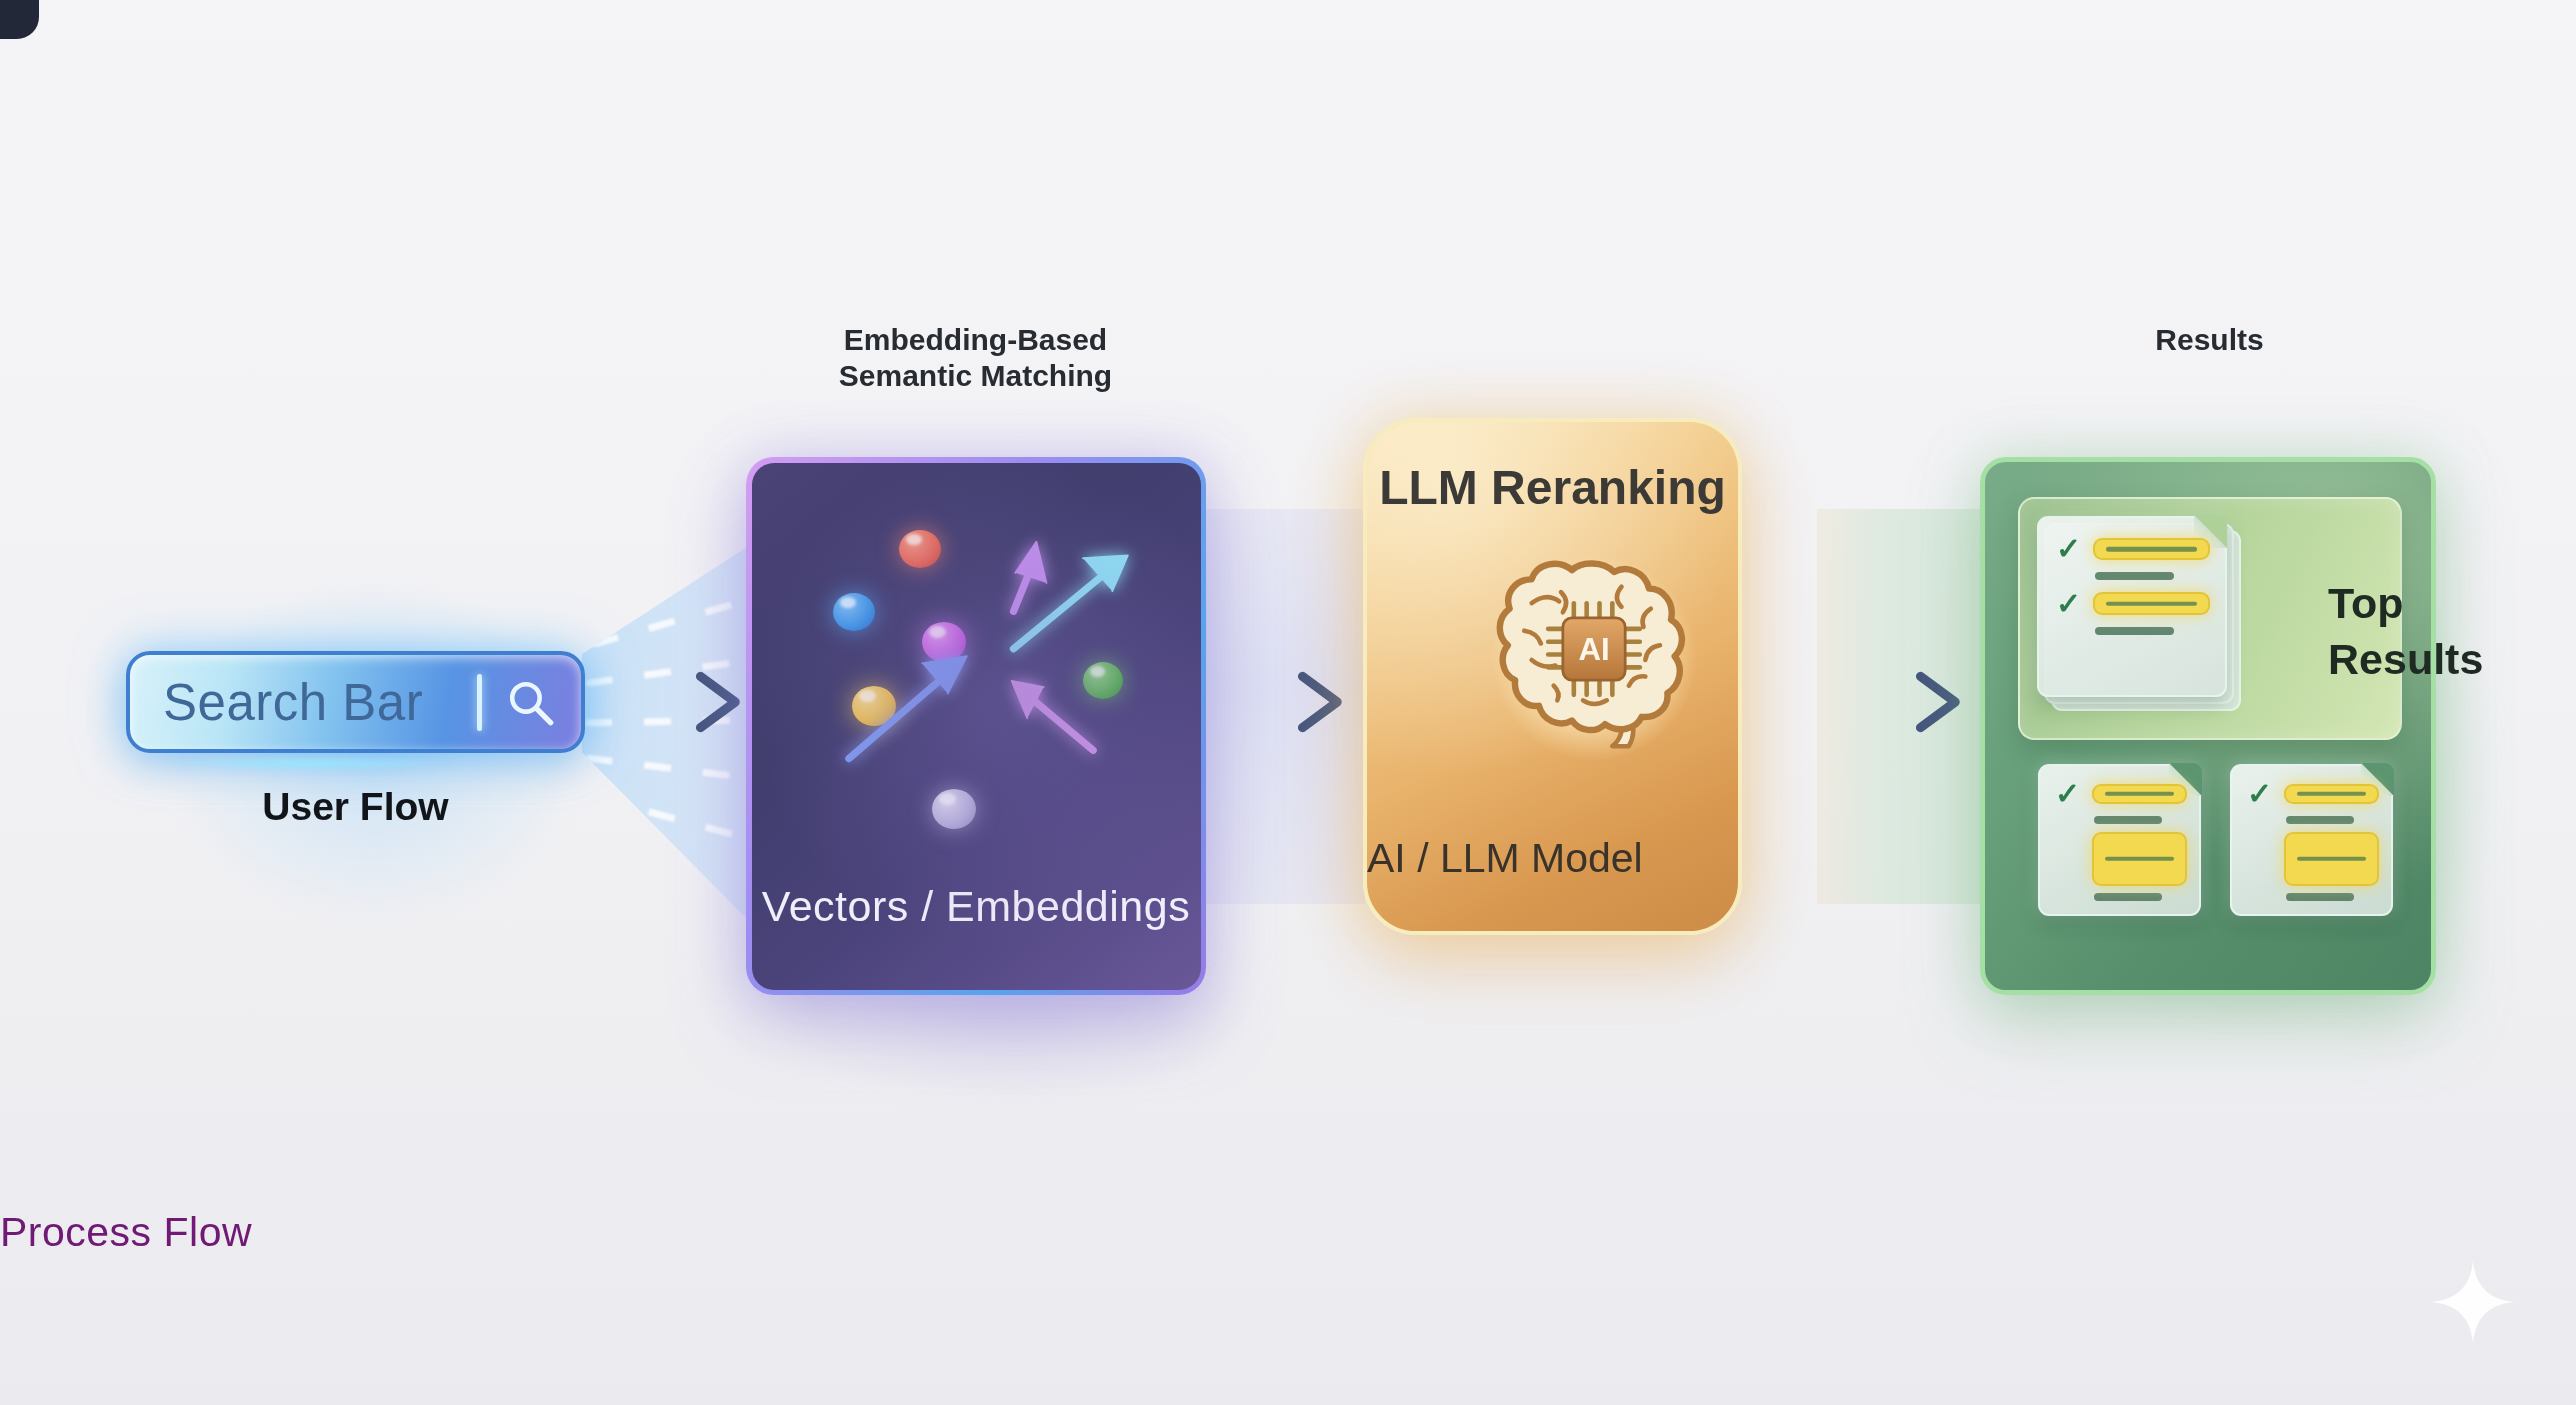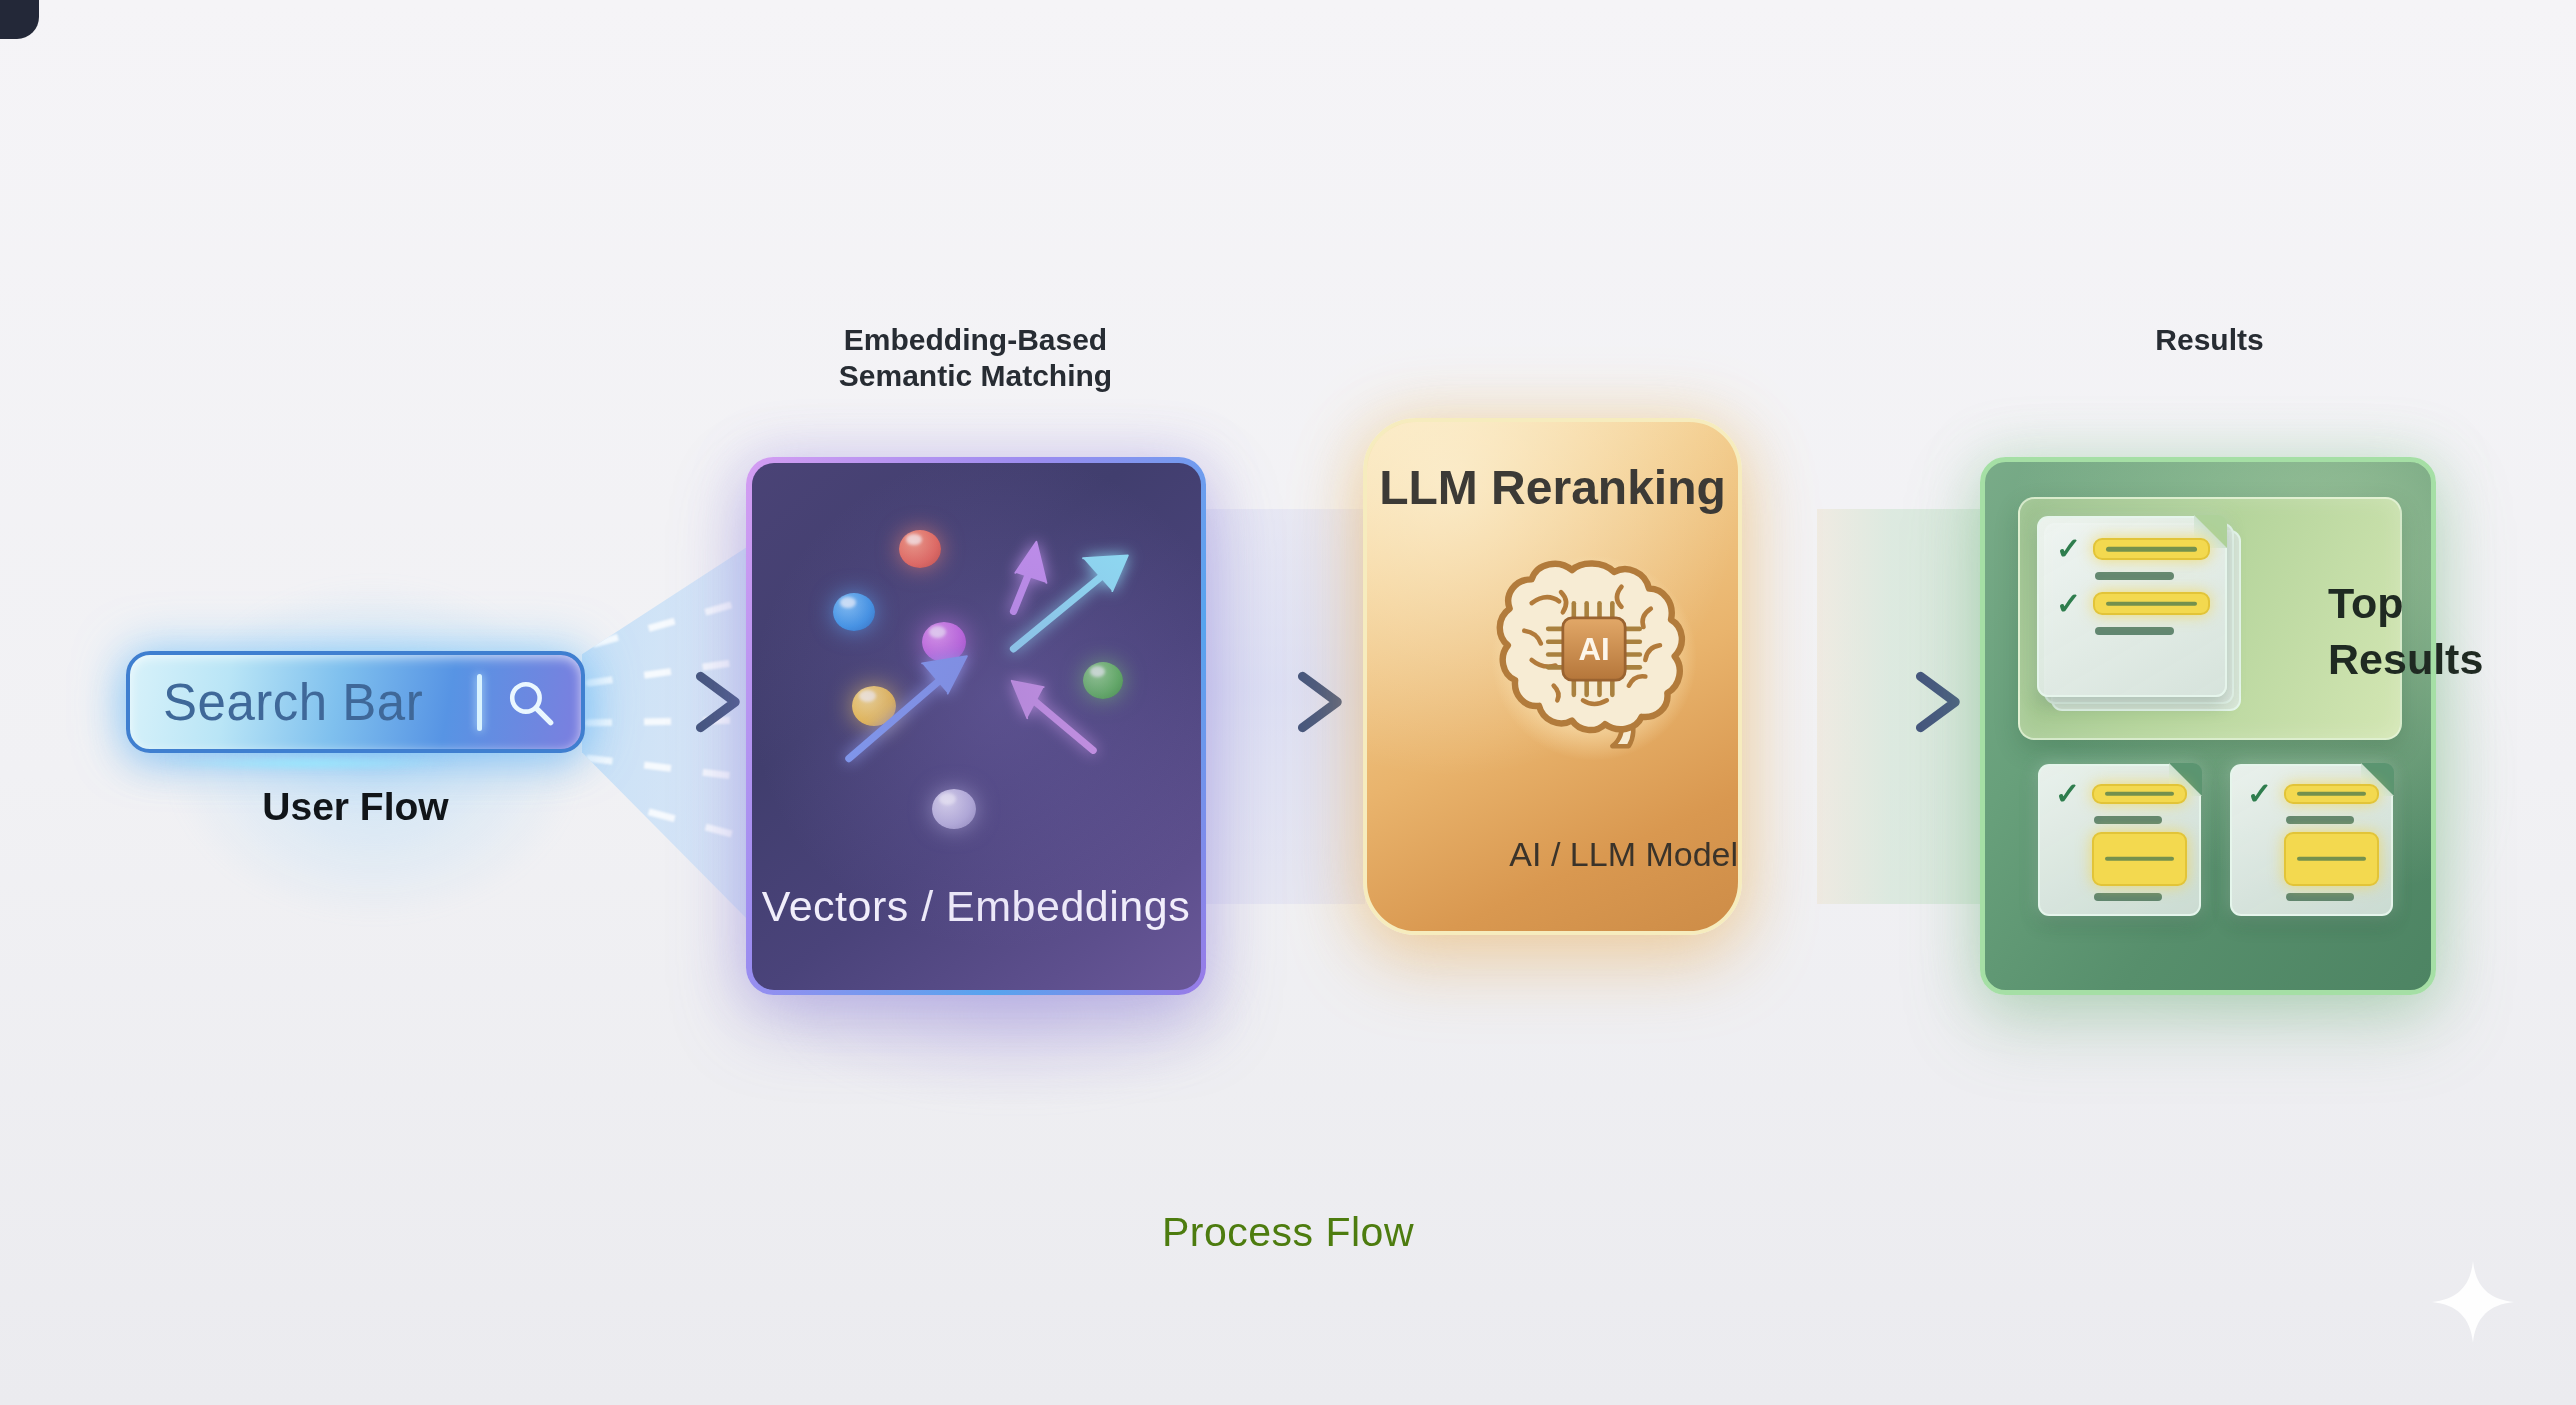--- a/index.html
+++ b/index.html
@@ -80,21 +80,21 @@
   .obox{left:1363px;top:418px;width:379px;height:517px;box-sizing:border-box;border-radius:53px;
     border:4.6px solid #f6ecbe;overflow:hidden;
     background:linear-gradient(155deg,#f9e2b2 0%,#f3cd8e 25%,#e9b46d 55%,#d99850 80%,#cd8c47 100%);
     box-shadow:0 27.4px 73px rgba(230,170,90,.40),0 0 64px rgba(245,205,130,.45);}
   .obox::before{content:"";position:absolute;inset:0;
     background:radial-gradient(circle at 22% 12%,rgba(255,252,235,.55),rgba(255,252,235,0) 55%);}
   .obox-title{position:absolute;left:0;right:0;top:38px;text-align:center;font-size:48px;font-weight:600;color:#3c3a36;}
   .brain-glow{position:absolute;left:90px;top:99px;width:274px;height:274px;border-radius:50%;
     background:radial-gradient(closest-side,rgba(255,246,222,.95),rgba(255,238,195,.45) 55%,rgba(255,238,195,0) 75%);}
   .brain-svg{position:absolute;left:117px;top:117px;}
-  .obox-caption{position:absolute;left:0;right:0;top:413px;text-align:right;font-size:34px;font-weight:500;color:#3a332a;}
+  .obox-caption{position:absolute;left:0;right:0;top:413px;text-align:left;font-size:41px;font-weight:500;color:#3a332a;}
 
   
   .gbox{left:1980px;top:457px;width:456px;height:538px;box-sizing:border-box;border-radius:25.6px;
     border:5.5px solid #a5dfa5;position:absolute;
     background:linear-gradient(125deg,#79ab88 0%,#68a07b 30%,#578f6c 62%,#4d8463 100%);
     box-shadow:0 27.4px 73px rgba(110,170,120,.35),0 0 55px rgba(150,210,160,.35);}
   .gbox::before{content:"";position:absolute;inset:0;border-radius:20px;
     background:radial-gradient(circle at 80% 18%,rgba(225,245,200,.45),rgba(225,245,200,0) 60%);}
   .gpanel{position:absolute;left:33px;top:35px;width:384px;height:243px;border-radius:16.5px;box-sizing:border-box;
     border:2.7px solid rgba(232,246,222,.75);
@@ -115,21 +115,21 @@
   .d-row{display:flex;align-items:center;gap:9.1px;}
   .check{width:31px;text-align:center;font-size:30px;font-weight:700;color:#2e7d4d;line-height:1;}
   .hl{flex:1;height:18.3px;border-radius:9.1px;background:#f3d94f;border:2.7px solid #e2c438;
     box-shadow:0 0 14.6px rgba(244,214,79,.75);position:relative;}
   .hl::after{content:"";position:absolute;left:11px;right:11px;top:50%;transform:translateY(-50%);
     height:4.6px;border-radius:2.7px;background:#74914d;}
   .hl.ind{margin-left:40px;}
   .sub{height:8.2px;border-radius:4.6px;background:rgba(66,110,84,.8);width:50%;margin-left:42px;}
 
   
-  .footer{left:0;right:0;top:1209px;text-align:center;font-size:41px;font-weight:500;color:#4d7c0f;letter-spacing:0.5px;}
+  .footer{left:0;right:0;top:1209px;text-align:left;font-size:41px;font-weight:500;color:#701a75;letter-spacing:0.5px;}
   .sparkle{left:2431px;top:1260px;}
 </style>
 </head>
 <body>
 
 <div class="abs tint-blue"></div>
 <div class="abs tint-green"></div>
 <div class="abs tint-lav"></div>
 <div class="abs corner-chip"></div>
 

